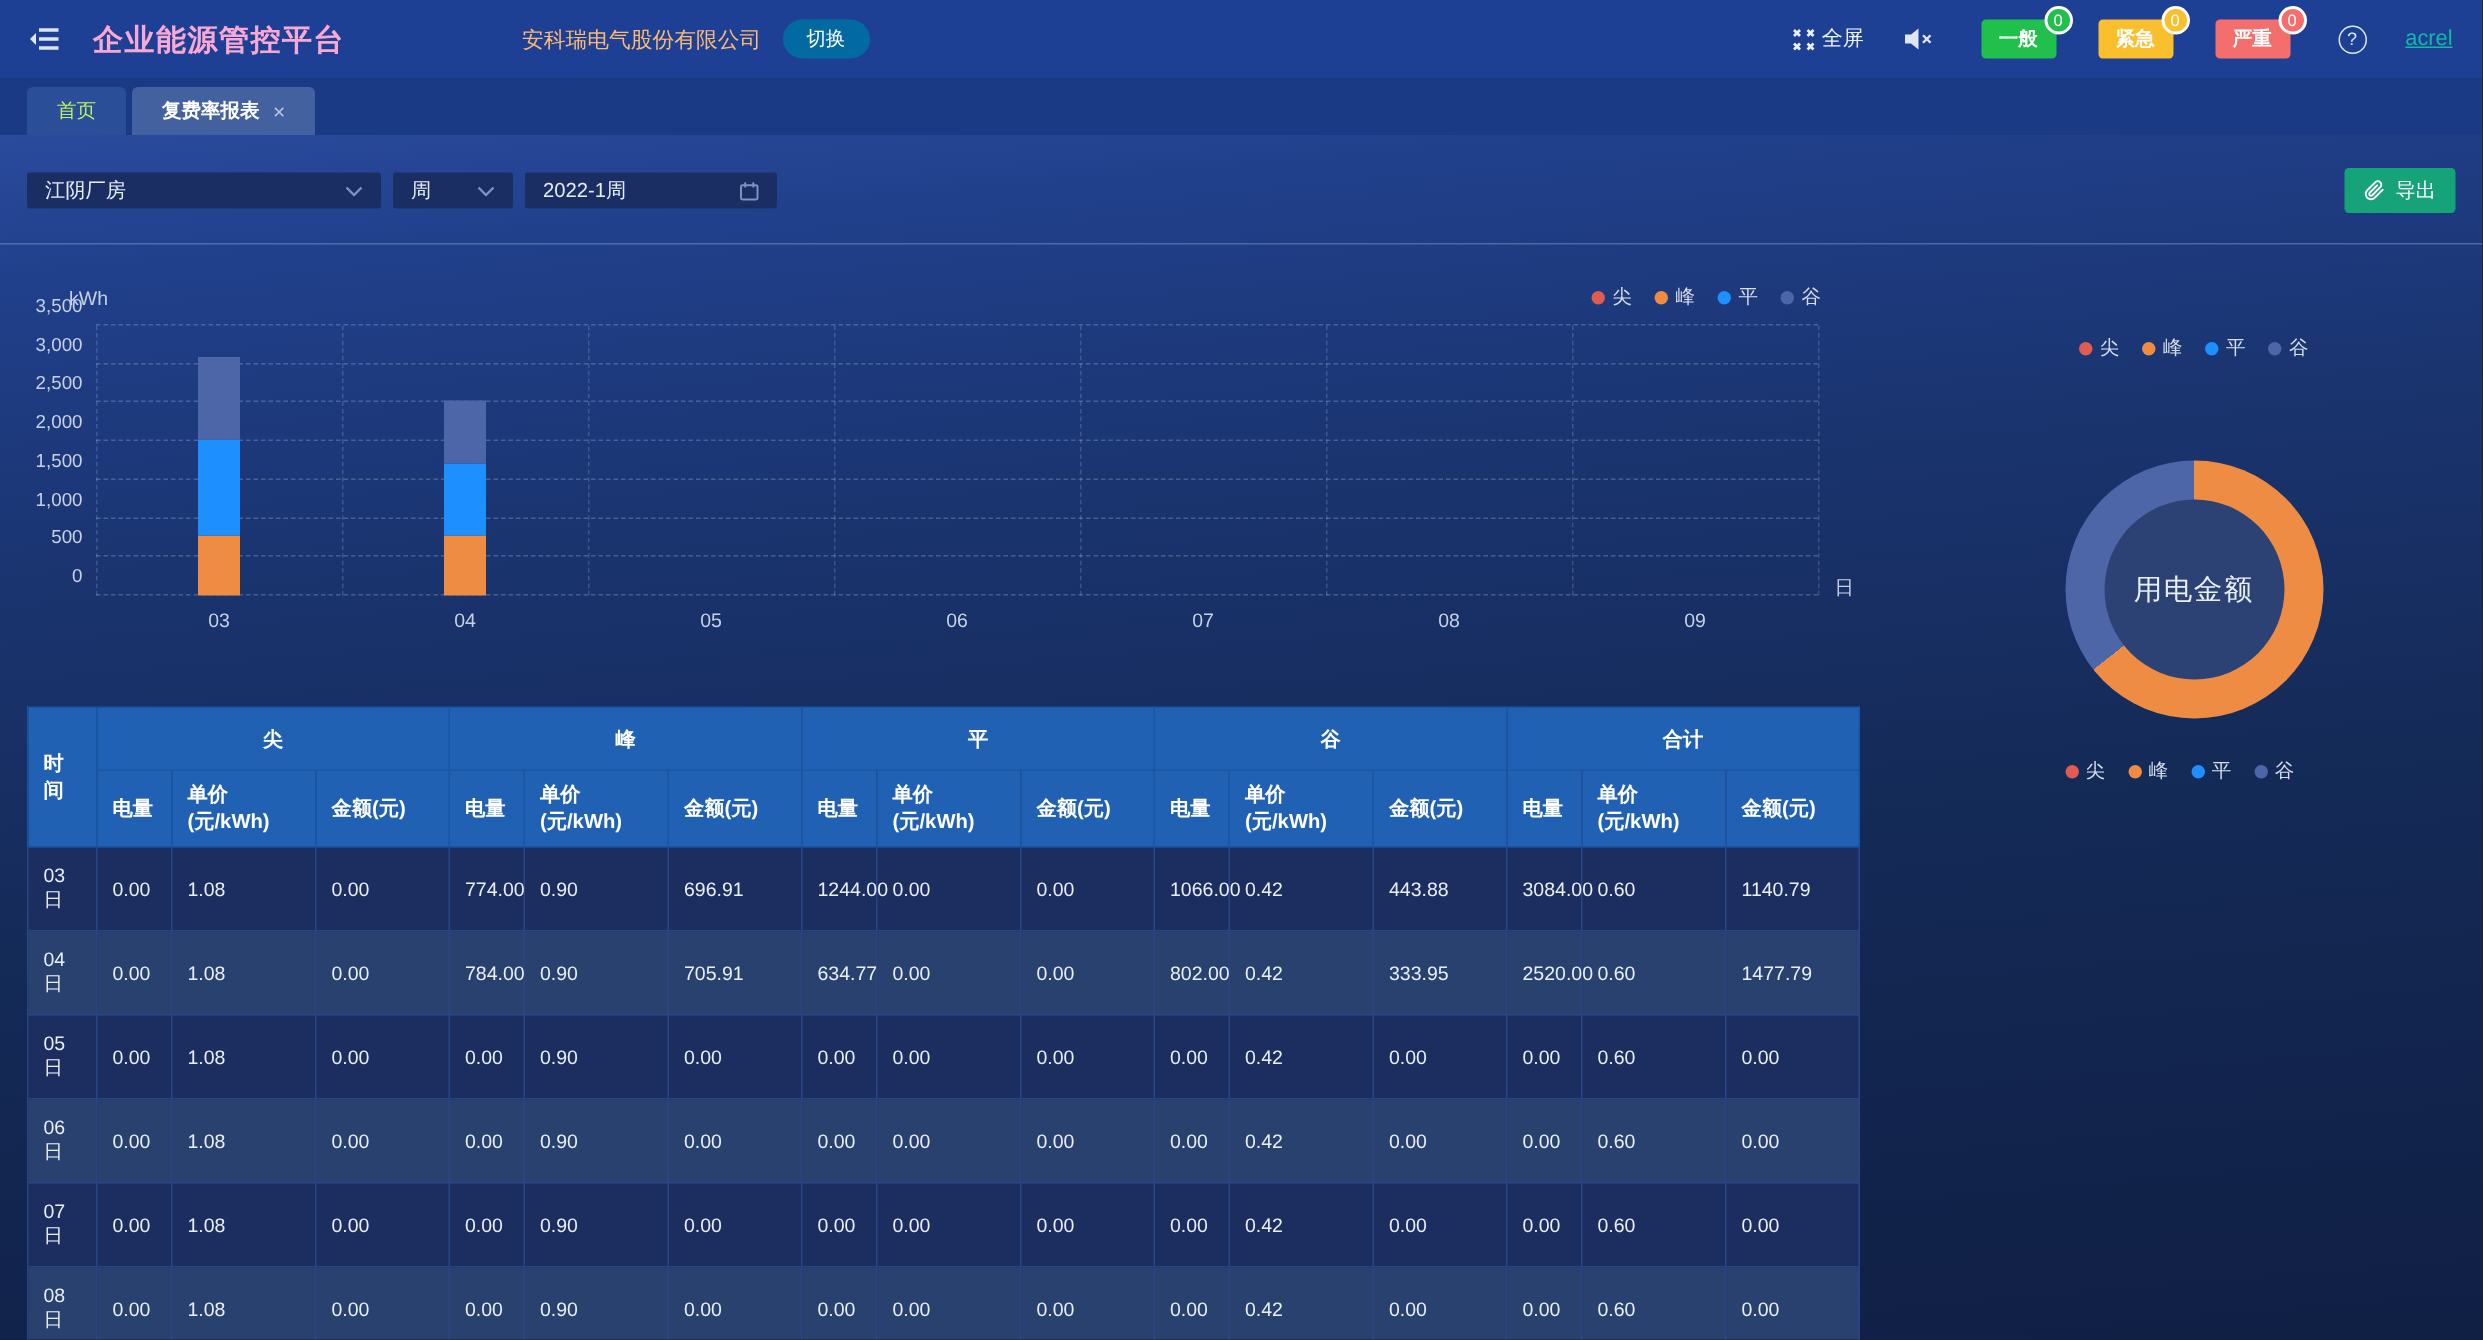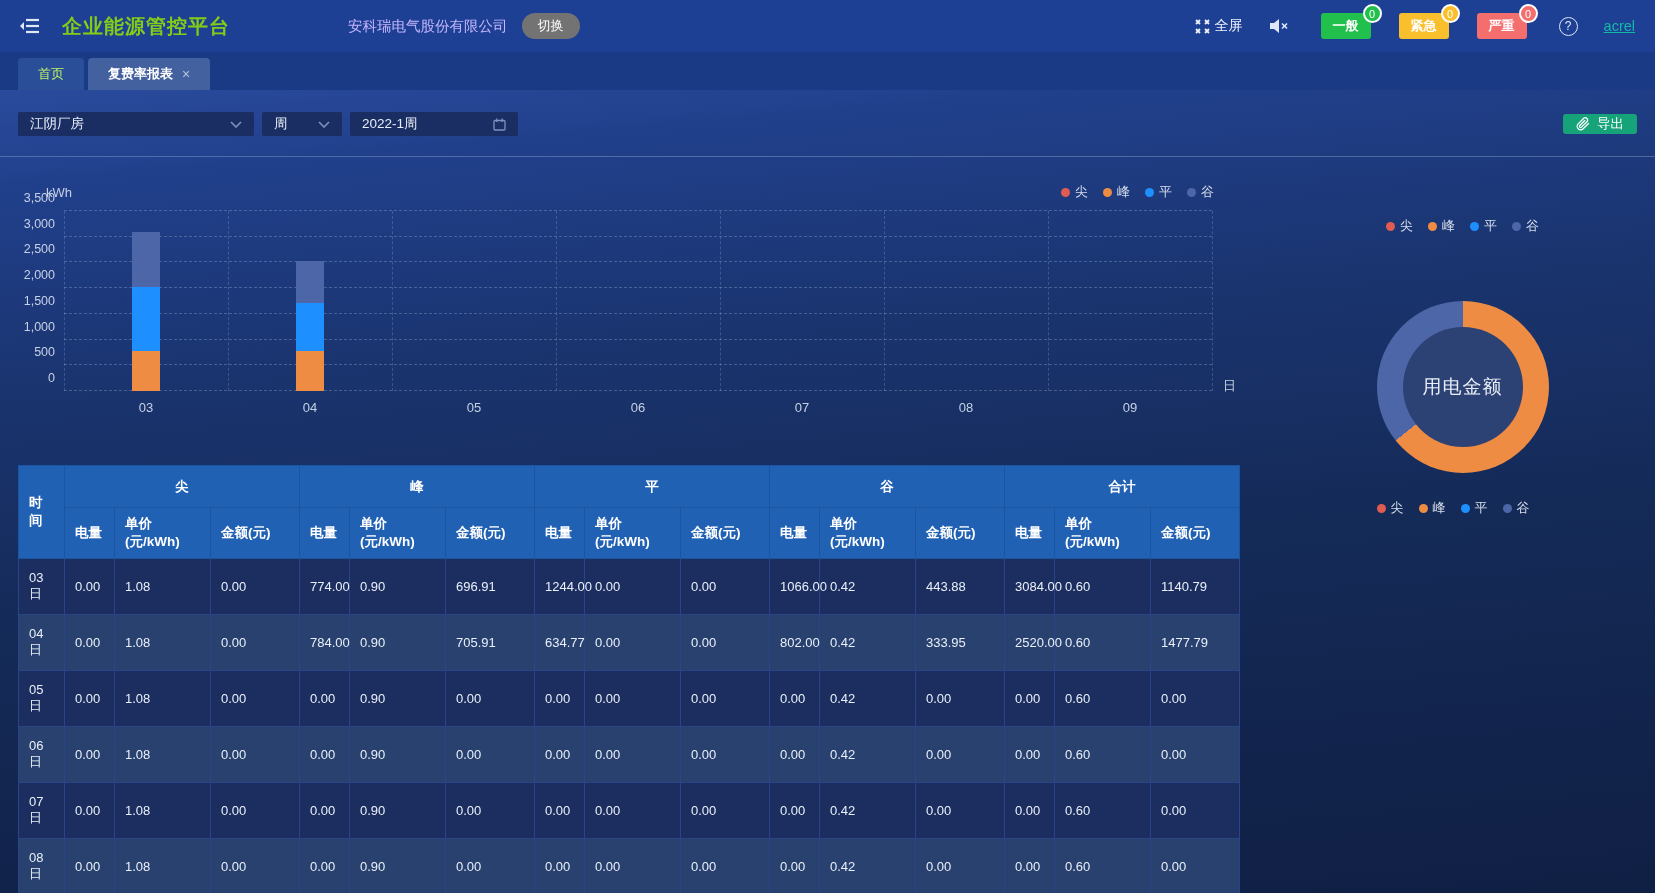--- a/index.html
+++ b/index.html
@@ -2,24 +2,24 @@
 <html><head>
 <meta charset="utf-8">
 <style>
   * { margin:0; padding:0; box-sizing:border-box; }
   html,body { width:1655px; height:893px; overflow:hidden; }
   body { font-family:"Liberation Sans","DejaVu Sans",sans-serif; background:#101f44; }
 
   
   .app-header { height:52px; background:#1e4094; display:flex; align-items:center; padding:0 20px; }
   .menu-icon { color:#dfe7f6; cursor:pointer; display:flex; }
-  .app-title { color:#84cc16; font-size:20px; font-weight:bold; margin-left:22px; letter-spacing:1px; }
+  .app-title { color:#f9a8d4; font-size:20px; font-weight:bold; margin-left:22px; letter-spacing:1px; }
   .company-group { display:flex; align-items:center; margin-left:118px; }
-  .company-name { color:#c4b5fd; font-size:14.5px; }
-  .switch-btn { margin-left:14px; background:#737373; color:#fff; border:none; font-size:13px;
+  .company-name { color:#fdba74; font-size:14.5px; }
+  .switch-btn { margin-left:14px; background:#0369a1; color:#fff; border:none; font-size:13px;
     padding:4px 16px; border-radius:14px; cursor:pointer; font-family:inherit; }
   .header-right { margin-left:auto; display:flex; align-items:center; gap:26px; }
   .fullscreen-item { display:flex; align-items:center; gap:5px; color:#eef2fb; font-size:14px; cursor:pointer;font-family:Liberation Serif, serif; }
   .mute-icon { color:#dfe7f6; cursor:pointer; display:flex; }
   .badges { display:flex; align-items:center; gap:28px; margin:0 6px; }
   .badge { position:relative; color:#fff; font-size:13px; font-weight:bold; padding:4px 12px;
     border-radius:3px; cursor:pointer; }
   .badge-general { background:#21bf4b; }
   .badge-urgent  { background:#f9bf2d; }
   .badge-severe  { background:#f56e6e; }
@@ -46,21 +46,21 @@
 
   
   .filter-row { display:flex; align-items:center; padding:22px 18px 20px;
     border-bottom:1px solid rgba(170,190,230,0.35); }
   .select-box { height:24px; background:#1a2e63; border-radius:2px; display:flex; align-items:center;
     padding:0 12px; color:#e6ecf8; font-size:13.5px; cursor:pointer; margin-right:8px; }
   .select-box .chev, .select-box .cal { margin-left:auto; color:#7e93bf; display:flex; }
   .site-select { width:236px; }
   .period-select { width:80px; }
   .date-input { width:168px; }
-  .export-btn { margin-left:auto; height:20px; background:#17a379; border:none; border-radius:3px;
+  .export-btn { margin-left:auto; height:30px; background:#17a379; border:none; border-radius:3px;
     color:#fff; font-size:13.5px; font-family:inherit; display:flex; align-items:center; gap:7px;
     padding:0 13px; cursor:pointer; }
 
   
   .content { padding:20px 18px 0; display:grid; grid-template-columns:1222px 1fr; column-gap:48px; }
 
   
   .chart-wrap { position:relative; height:252px; }
   .chart-ylabel { position:absolute; left:28px; top:8px; color:#c7d1e4; font-size:13px; }
   .chart-legend { position:absolute; right:26px; top:6px; display:flex; gap:15px; }

